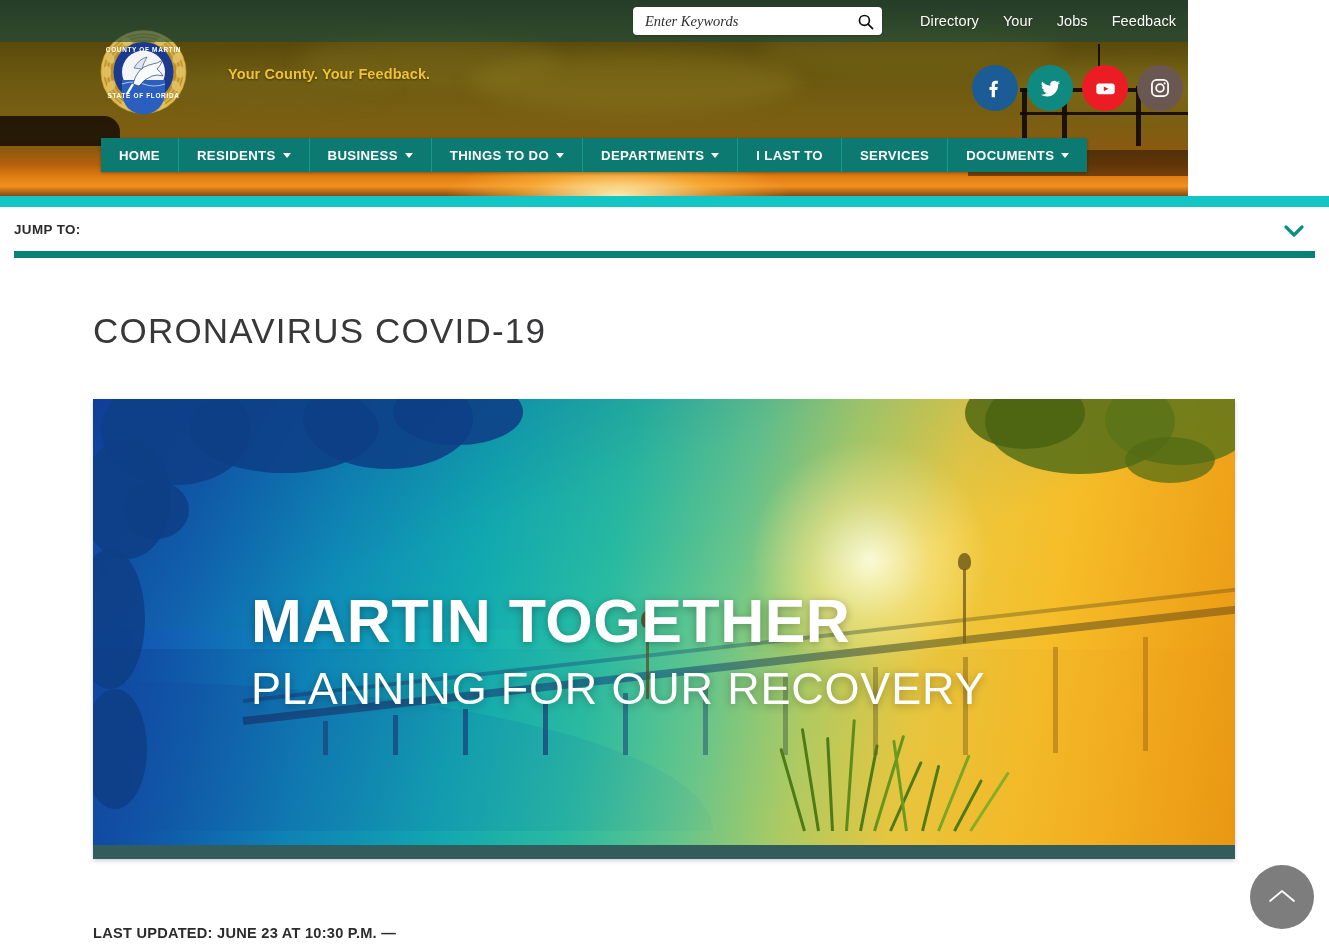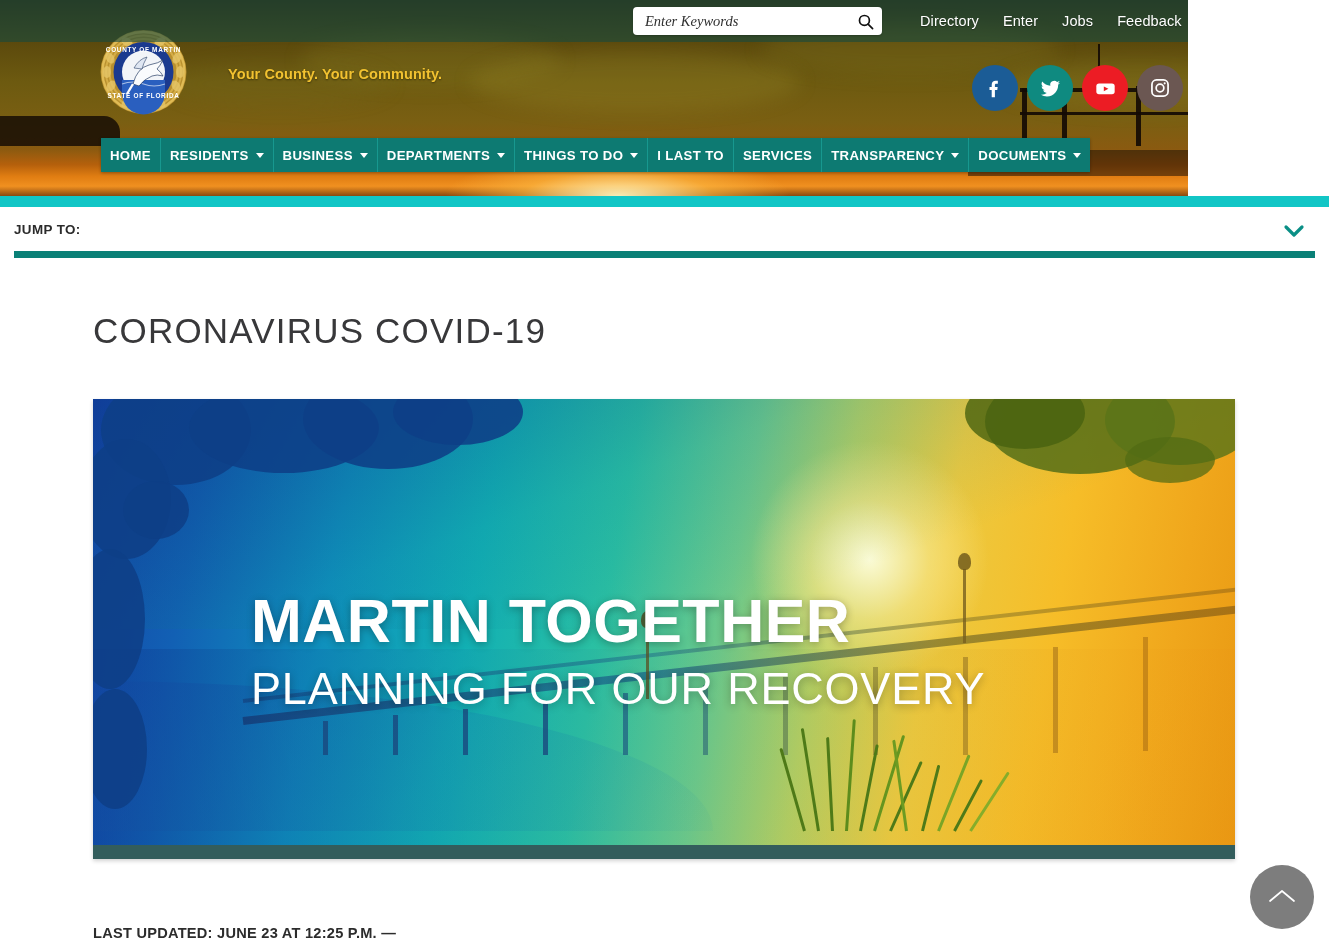--- a/index.html
+++ b/index.html
@@ -172,21 +172,21 @@
     z-index: 6;
     box-shadow: 0 1px 3px rgba(0,0,0,.3);
   }
   .nav-item {
     background: #0d7a72;
     color: #ffffff;
     height: 34px;
     display: flex;
     align-items: center;
     justify-content: center;
-    padding: 0 9px;
+    padding: 0 18px;
     font-size: 13.2px;
     font-weight: 600;
     letter-spacing: .35px;
     border-right: 1px solid #17988f;
     text-decoration: none;
     white-space: nowrap;
     cursor: pointer;
   }
   .nav-item:last-child { border-right: none; }
   .nav-item .caret {
@@ -461,21 +461,21 @@
       <button type="submit" class="search-btn">
         <svg width="17" height="17" viewBox="0 0 24 24" fill="none" stroke="#111" stroke-width="2.4">
           <circle cx="10.5" cy="10.5" r="7"></circle>
           <line x1="15.6" y1="15.6" x2="22" y2="22" stroke-linecap="round"></line>
         </svg>
       </button>
     </form>
 
     <nav class="util-links">
       <a href="#">Directory</a>
-      <a href="#">Enter</a>
+      <a href="#">Your</a>
       <a href="#">Jobs</a>
       <a href="#">Feedback</a>
     </nav>
   </div>
 
   <div class="brand">
     <div class="seal">
       <svg width="101" height="88" viewBox="0 0 101 88">
         <ellipse cx="50.5" cy="44" rx="43" ry="42" fill="#b8902f"></ellipse>
         <ellipse cx="50.5" cy="44" rx="41" ry="40" fill="none" stroke="#e0bb55" stroke-width="2.4"></ellipse>
@@ -502,21 +502,21 @@
         <path d="M29 56 q11 -4 21.5 0 t21.5 0" stroke="#fff" stroke-width="1.1" fill="none" opacity=".6"></path>
 
         <path d="M40 56 q4 -16 16 -19 q10 -2 14 -5 q-3 6 -6 9 q4 3 6 7 q-6 -2 -11 0 q-8 3 -13 10 z" fill="#fafbfd" stroke="#2a3f66" stroke-width=".7"></path>
         <path d="M41 40 q5 -9 13 -11 q-4 7 -5 12 z" fill="#dfe6f2" stroke="#2a3f66" stroke-width=".6"></path>
         <line x1="40" y1="56" x2="34" y2="66" stroke="#fafbfd" stroke-width="2.4"></line>
         <text x="50.5" y="24" font-family="Liberation Sans, sans-serif" font-size="6.4" font-weight="700" fill="#ffffff" text-anchor="middle" letter-spacing=".7">COUNTY OF MARTIN</text>
         <text x="50.5" y="70" font-family="Liberation Sans, sans-serif" font-size="6.4" font-weight="700" fill="#ffffff" text-anchor="middle" letter-spacing=".7">STATE OF FLORIDA</text>
       </svg>
     </div>
     <div class="brand-text">
-      <div class="brand-tagline">Your County. Your Community.</div>
+      <div class="brand-tagline">Your County. Your Feedback.</div>
     </div>
   </div>
 
   <div style="position:absolute; left:972px; top:65px; display:flex; gap:9px; z-index:6;">
 
     <a href="#" style="width:46px;height:46px;border-radius:50%;background:#1b5c96;display:flex;align-items:center;justify-content:center;text-decoration:none;">
       <svg width="22" height="22" viewBox="0 0 24 24" fill="#fff">
         <path d="M15.1 4.2h-2.4c-2.6 0-4.3 1.7-4.3 4.4V11H6v3.3h2.4V22h3.5v-7.7h2.6l.4-3.3h-3V9c0-.95.26-1.6 1.6-1.6h1.6V4.3z"></path>
       </svg>
     </a>
@@ -556,36 +556,32 @@
       </a>
     <a class="nav-item" href="#">
         <span>RESIDENTS</span>
         <span class="caret"></span>
       </a>
     <a class="nav-item" href="#">
         <span>BUSINESS</span>
         <span class="caret"></span>
       </a>
     <a class="nav-item" href="#">
+        <span>THINGS TO DO</span>
+        <span class="caret"></span>
+      </a>
+    <a class="nav-item" href="#">
         <span>DEPARTMENTS</span>
         <span class="caret"></span>
       </a>
     <a class="nav-item" href="#">
-        <span>THINGS TO DO</span>
-        <span class="caret"></span>
-      </a>
-    <a class="nav-item" href="#">
         <span>I LAST TO</span>
       </a>
     <a class="nav-item" href="#">
         <span>SERVICES</span>
-      </a>
-    <a class="nav-item" href="#">
-        <span>TRANSPARENCY</span>
-        <span class="caret"></span>
       </a>
     <a class="nav-item" href="#">
         <span>DOCUMENTS</span>
         <span class="caret"></span>
       </a>
   </nav>
 </header>
 
 <div class="jump-top-band"></div>
 
@@ -658,20 +654,20 @@
     </div>
 
     <div class="hero-text">
       <div class="hero-line1">MARTIN TOGETHER</div>
       <div class="hero-line2">PLANNING FOR OUR RECOVERY</div>
     </div>
 
     <div class="hero-footer-bar"></div>
   </div>
 
-  <div class="last-updated">LAST UPDATED: JUNE 23 AT 12:25 P.M. —</div>
+  <div class="last-updated">LAST UPDATED: JUNE 23 AT 10:30 P.M. —</div>
 </main>
 
 <button class="back-to-top">
   <svg width="34" height="22" viewBox="0 0 34 22" fill="none" stroke="#ffffff" stroke-width="1.7" stroke-linecap="round" stroke-linejoin="round">
     <polyline points="5,15 17,5 29,15"></polyline>
   </svg>
 </button>
 
 </body></html>

